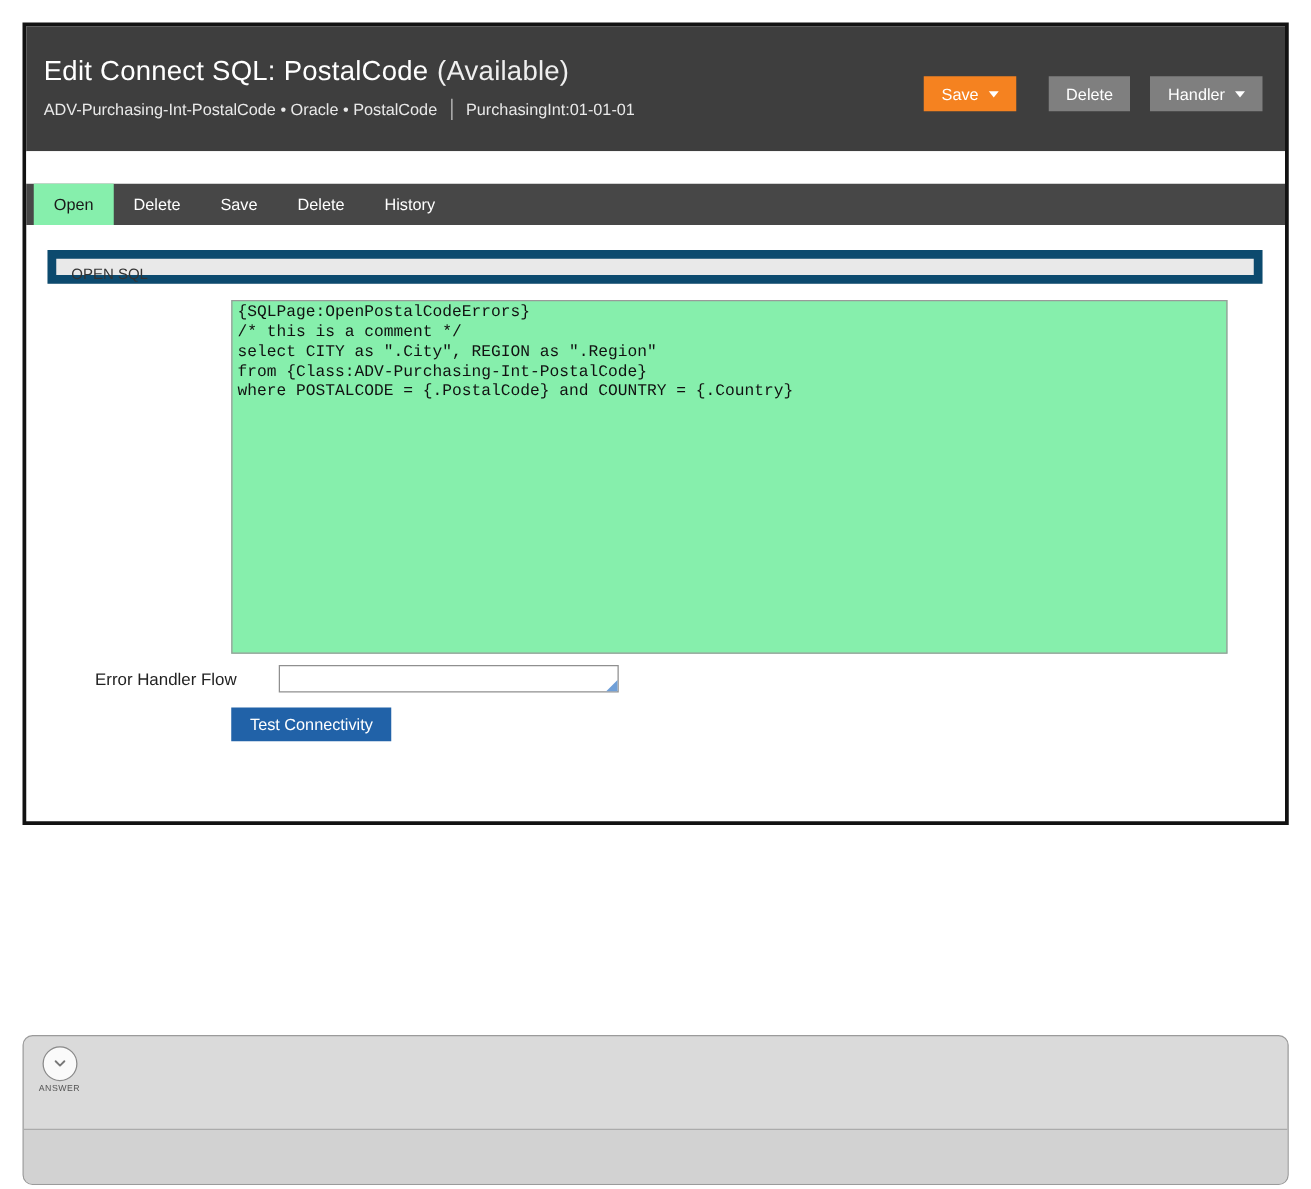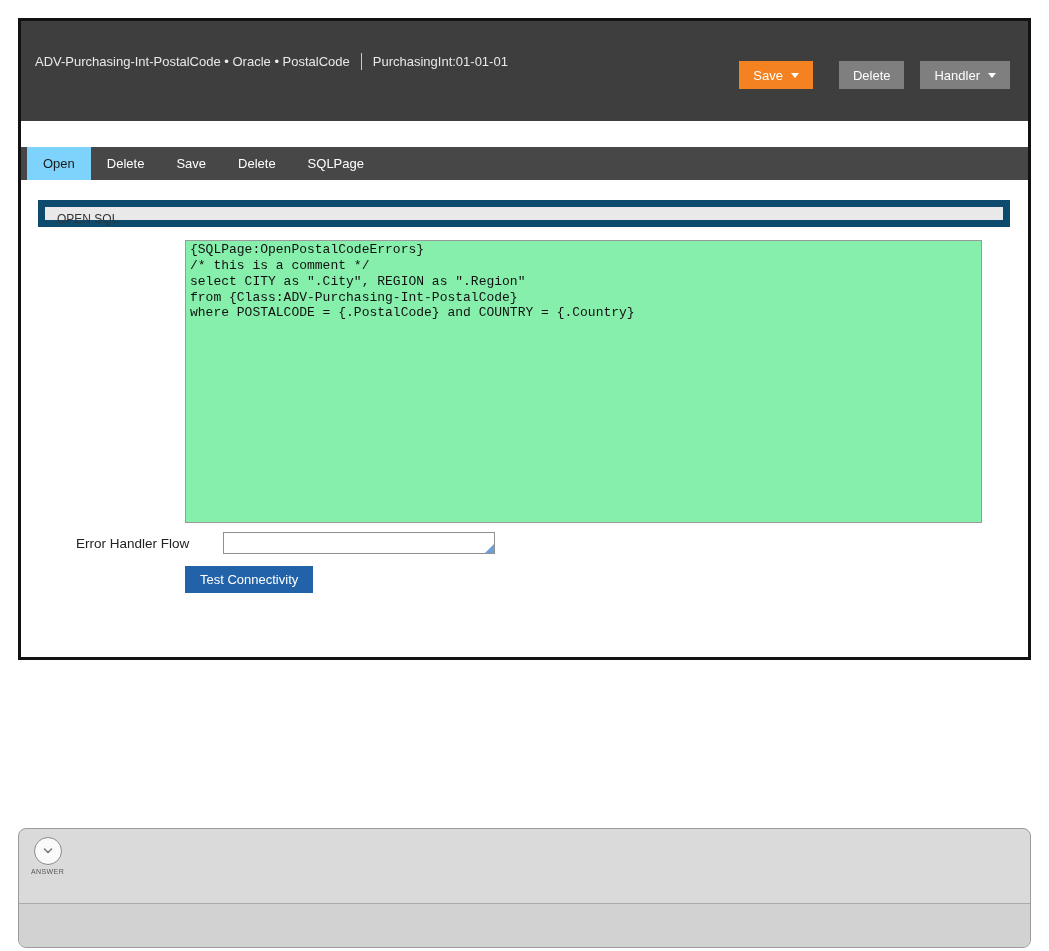--- a/index.html
+++ b/index.html
@@ -39,21 +39,21 @@
     width:0; height:0; border-left:4px solid transparent; border-right:4px solid transparent;
     border-top:5px solid #ffffff; margin-left:8px;
   }
 
   
   .gap-strip { height:26px; background:#ffffff; }
 
   
   .tabbar { height:33px; background:#474747; display:flex; padding-left:6px; }
   .tab { color:#ffffff; font-size:13px; padding:0 16px; line-height:33px; cursor:pointer; white-space:nowrap; }
-  .tab.active { background:#7dd3fc; color:#1a1a1a; }
+  .tab.active { background:#86efac; color:#1a1a1a; }
 
   
   .content { padding:20px 18px 0 17px; }
   .section-header {
     height:27px; background:#e9e9e9; border:7px solid #0c4a6e; box-sizing:border-box;
     line-height:25px; padding-left:12px; font-size:12px; color:#333333;
   }
   .form { margin-top:13px; }
   .form-row { display:flex; align-items:flex-start; }
   .label-col { width:147px; flex:0 0 147px; font-size:13.5px; color:#222222; padding-top:3px; }
@@ -94,20 +94,23 @@
 </style>
 </head>
 <body>
 
 <div class="page">
 
   <div class="window">
 
     <div class="header">
       <div class="header-text">
+        <div class="title-row">
+          <span class="title">Edit Connect SQL: PostalCode</span><span class="status">(Available)</span>
+        </div>
         <div class="subtitle-row">
           <span>ADV-Purchasing-Int-PostalCode • Oracle • PostalCode</span>
           <span class="vsep"></span>
           <span>PurchasingInt:01-01-01</span>
         </div>
       </div>
       <div class="header-buttons">
         <button class="btn orange">
           <span>Save</span>
           <span class="caret"></span>
@@ -122,21 +125,21 @@
       </div>
     </div>
 
     <div class="gap-strip"></div>
 
     <div class="tabbar">
       <div class="tab active">Open</div>
       <div class="tab">Delete</div>
       <div class="tab">Save</div>
       <div class="tab">Delete</div>
-      <div class="tab">SQLPage</div>
+      <div class="tab">History</div>
     </div>
 
     <div class="content">
 
       <div class="section-header">
         <span>OPEN SQL</span>
       </div>
 
       <div class="form">
 

